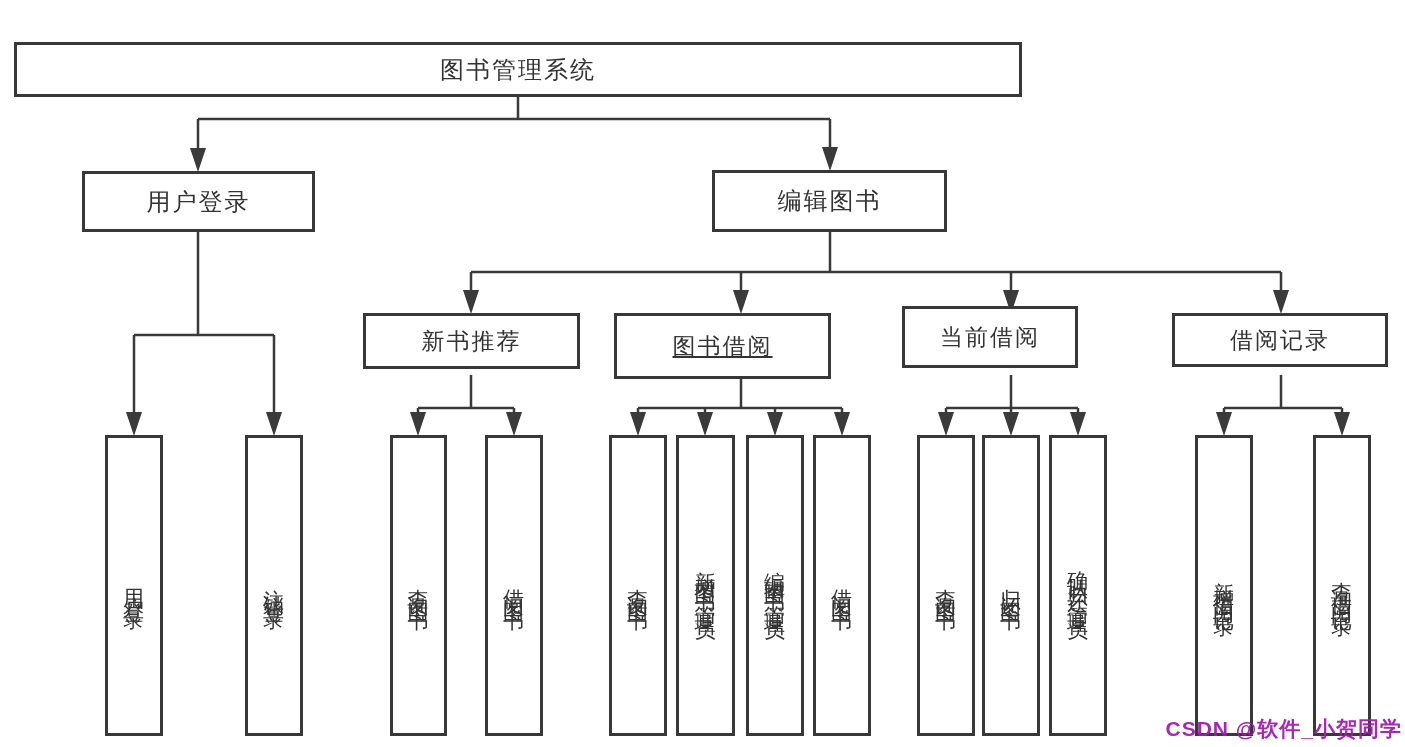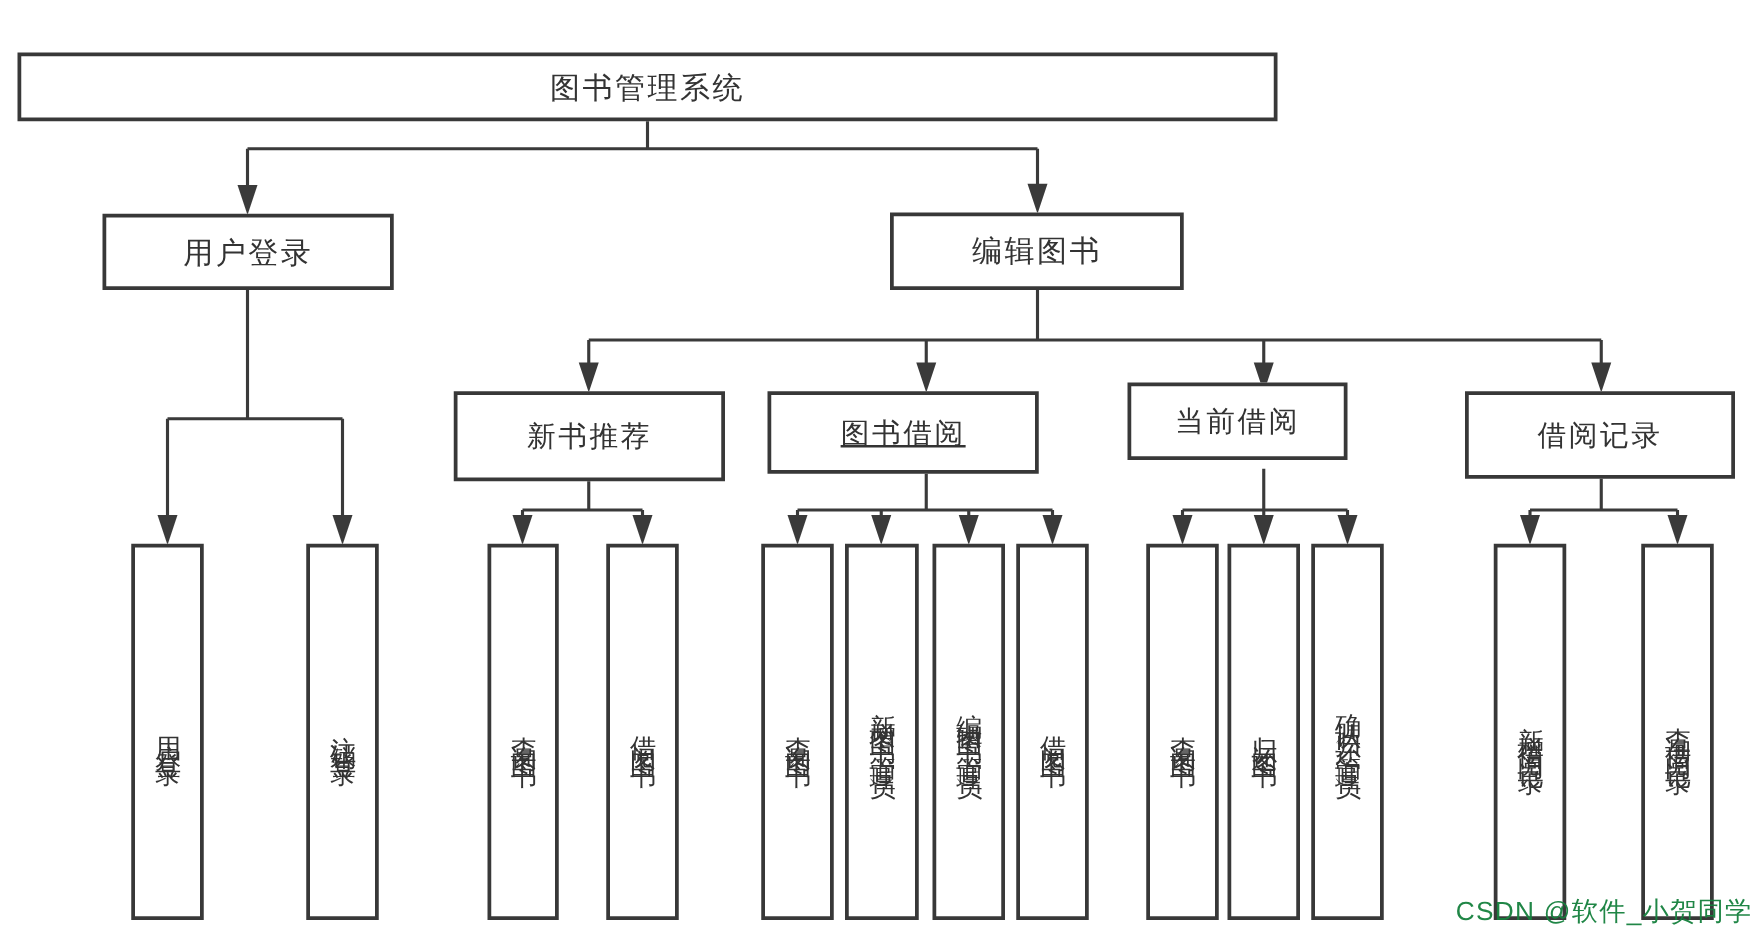--- a/index.html
+++ b/index.html
@@ -17,40 +17,40 @@
   .lvl{font-size:24px;letter-spacing:2px;}
   .row3{font-size:23px;letter-spacing:2px;}
   .leaf{
     top:435px;height:301px;font-size:21px;line-height:1;
     writing-mode:vertical-rl;text-orientation:mixed;letter-spacing:7px;
   }
   
   #n-root   {left:14px;  top:14px;  width:1008px;height:55px;margin-top:28px;}
   #n-login  {left:82px;  top:171px; width:233px; height:61px;}
   #n-mgmt   {left:712px; top:170px; width:235px; height:62px;}
-  #n-newbook{left:363px; top:313px; width:217px; height:72px;}
+  #n-newbook{left:363px; top:313px; width:217px; height:56px;}
   #n-borrow {left:614px; top:313px; width:217px; height:66px;text-decoration:underline;}
   #n-current{left:902px; top:306px; width:176px; height:62px;}
-  #n-records{left:1172px;top:313px; width:216px; height:70px;}
+  #n-records{left:1172px;top:313px; width:216px; height:54px;}
   #l-login  {left:105px; width:58px;}
   #l-logout {left:245px; width:58px;}
   #l-nb-q   {left:390px; width:57px;}
   #l-nb-b   {left:485px; width:58px;}
   #l-bb-q   {left:609px; width:58px;}
   #l-bb-add {left:676px; width:59px;}
   #l-bb-edit{left:746px; width:58px;}
   #l-bb-bor {left:813px; width:58px;}
   #l-cb-q   {left:917px; width:58px;}
   #l-cb-r   {left:982px; width:58px;}
   #l-cb-c   {left:1049px;width:58px;}
   #l-br-add {left:1195px;width:58px;}
   #l-br-q   {left:1313px;width:58px;}
   .watermark{
     position:absolute;right:3px;bottom:4px;z-index:5;
-    font-size:21px;color:#15803d;letter-spacing:1px;opacity:.95;
+    font-size:21px;color:#a21caf;letter-spacing:1px;opacity:.95;font-weight:bold;
   }
 </style>
 </head>
 <body>
 
 <div class="canvas">
 
   <svg class="wires" width="1405" height="747" viewBox="0 0 1405 747" aria-hidden="true">
     <g stroke="#3a3a3a" stroke-width="2.5" fill="none">
 

